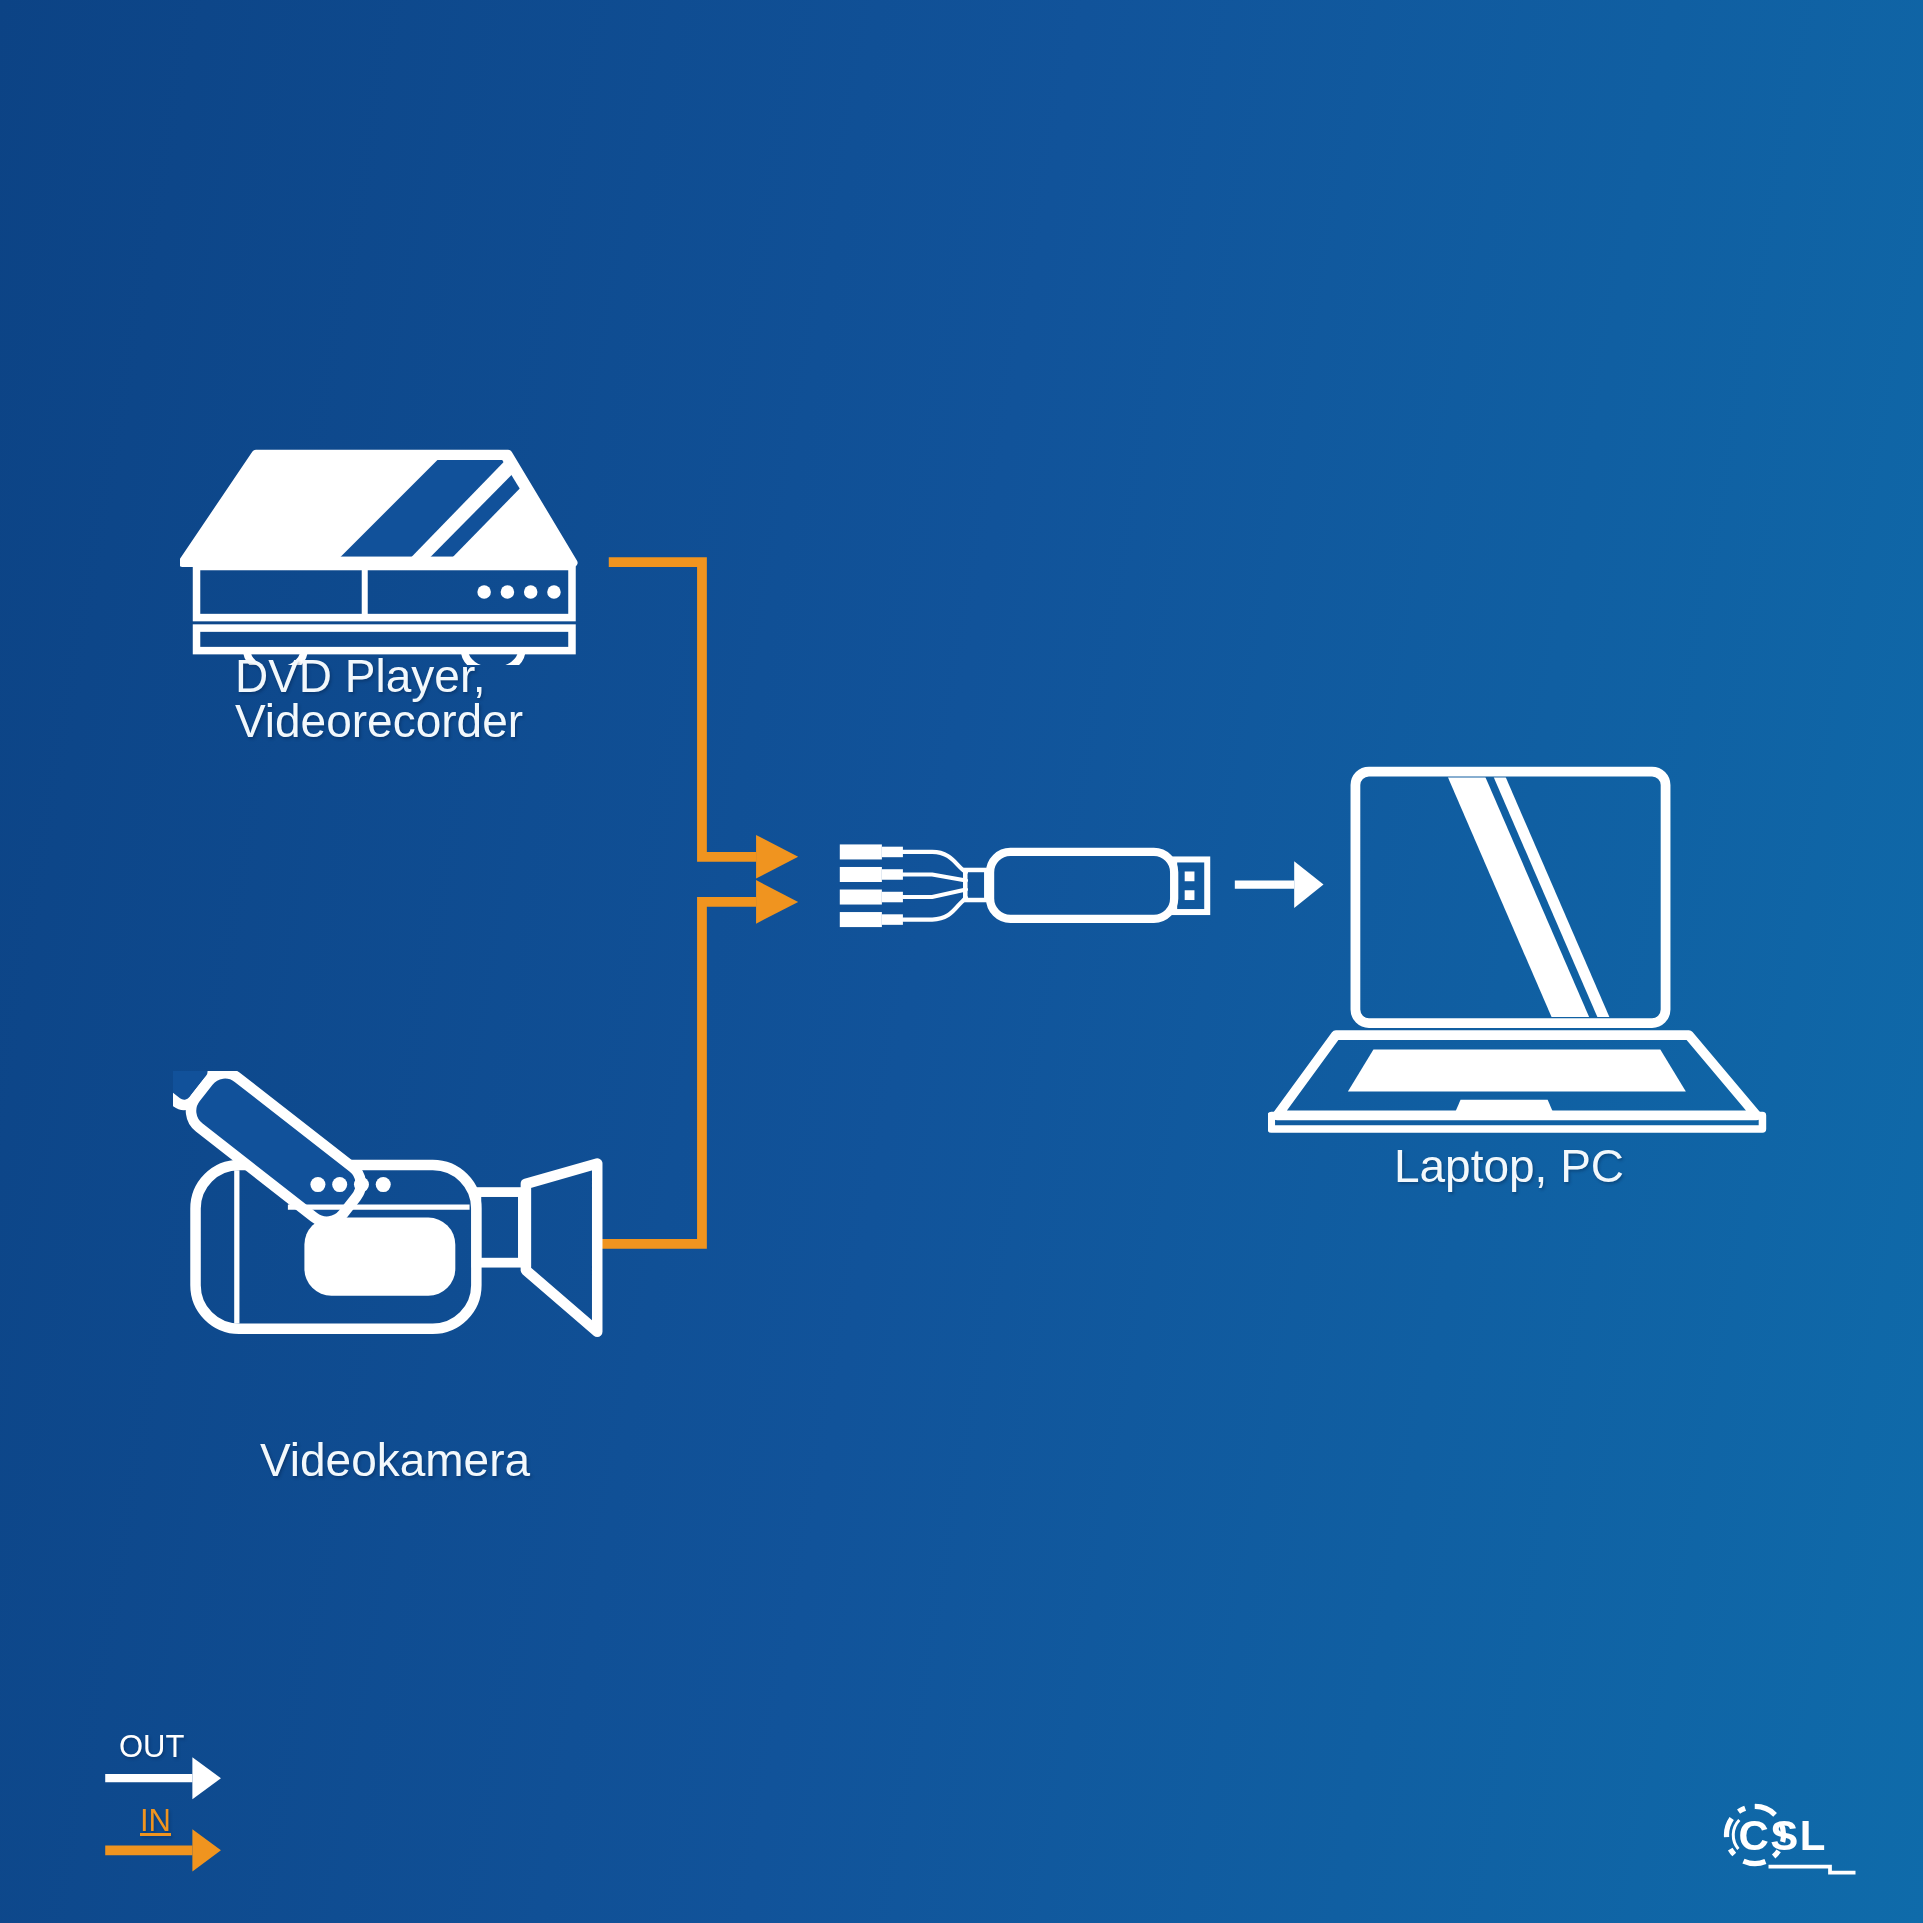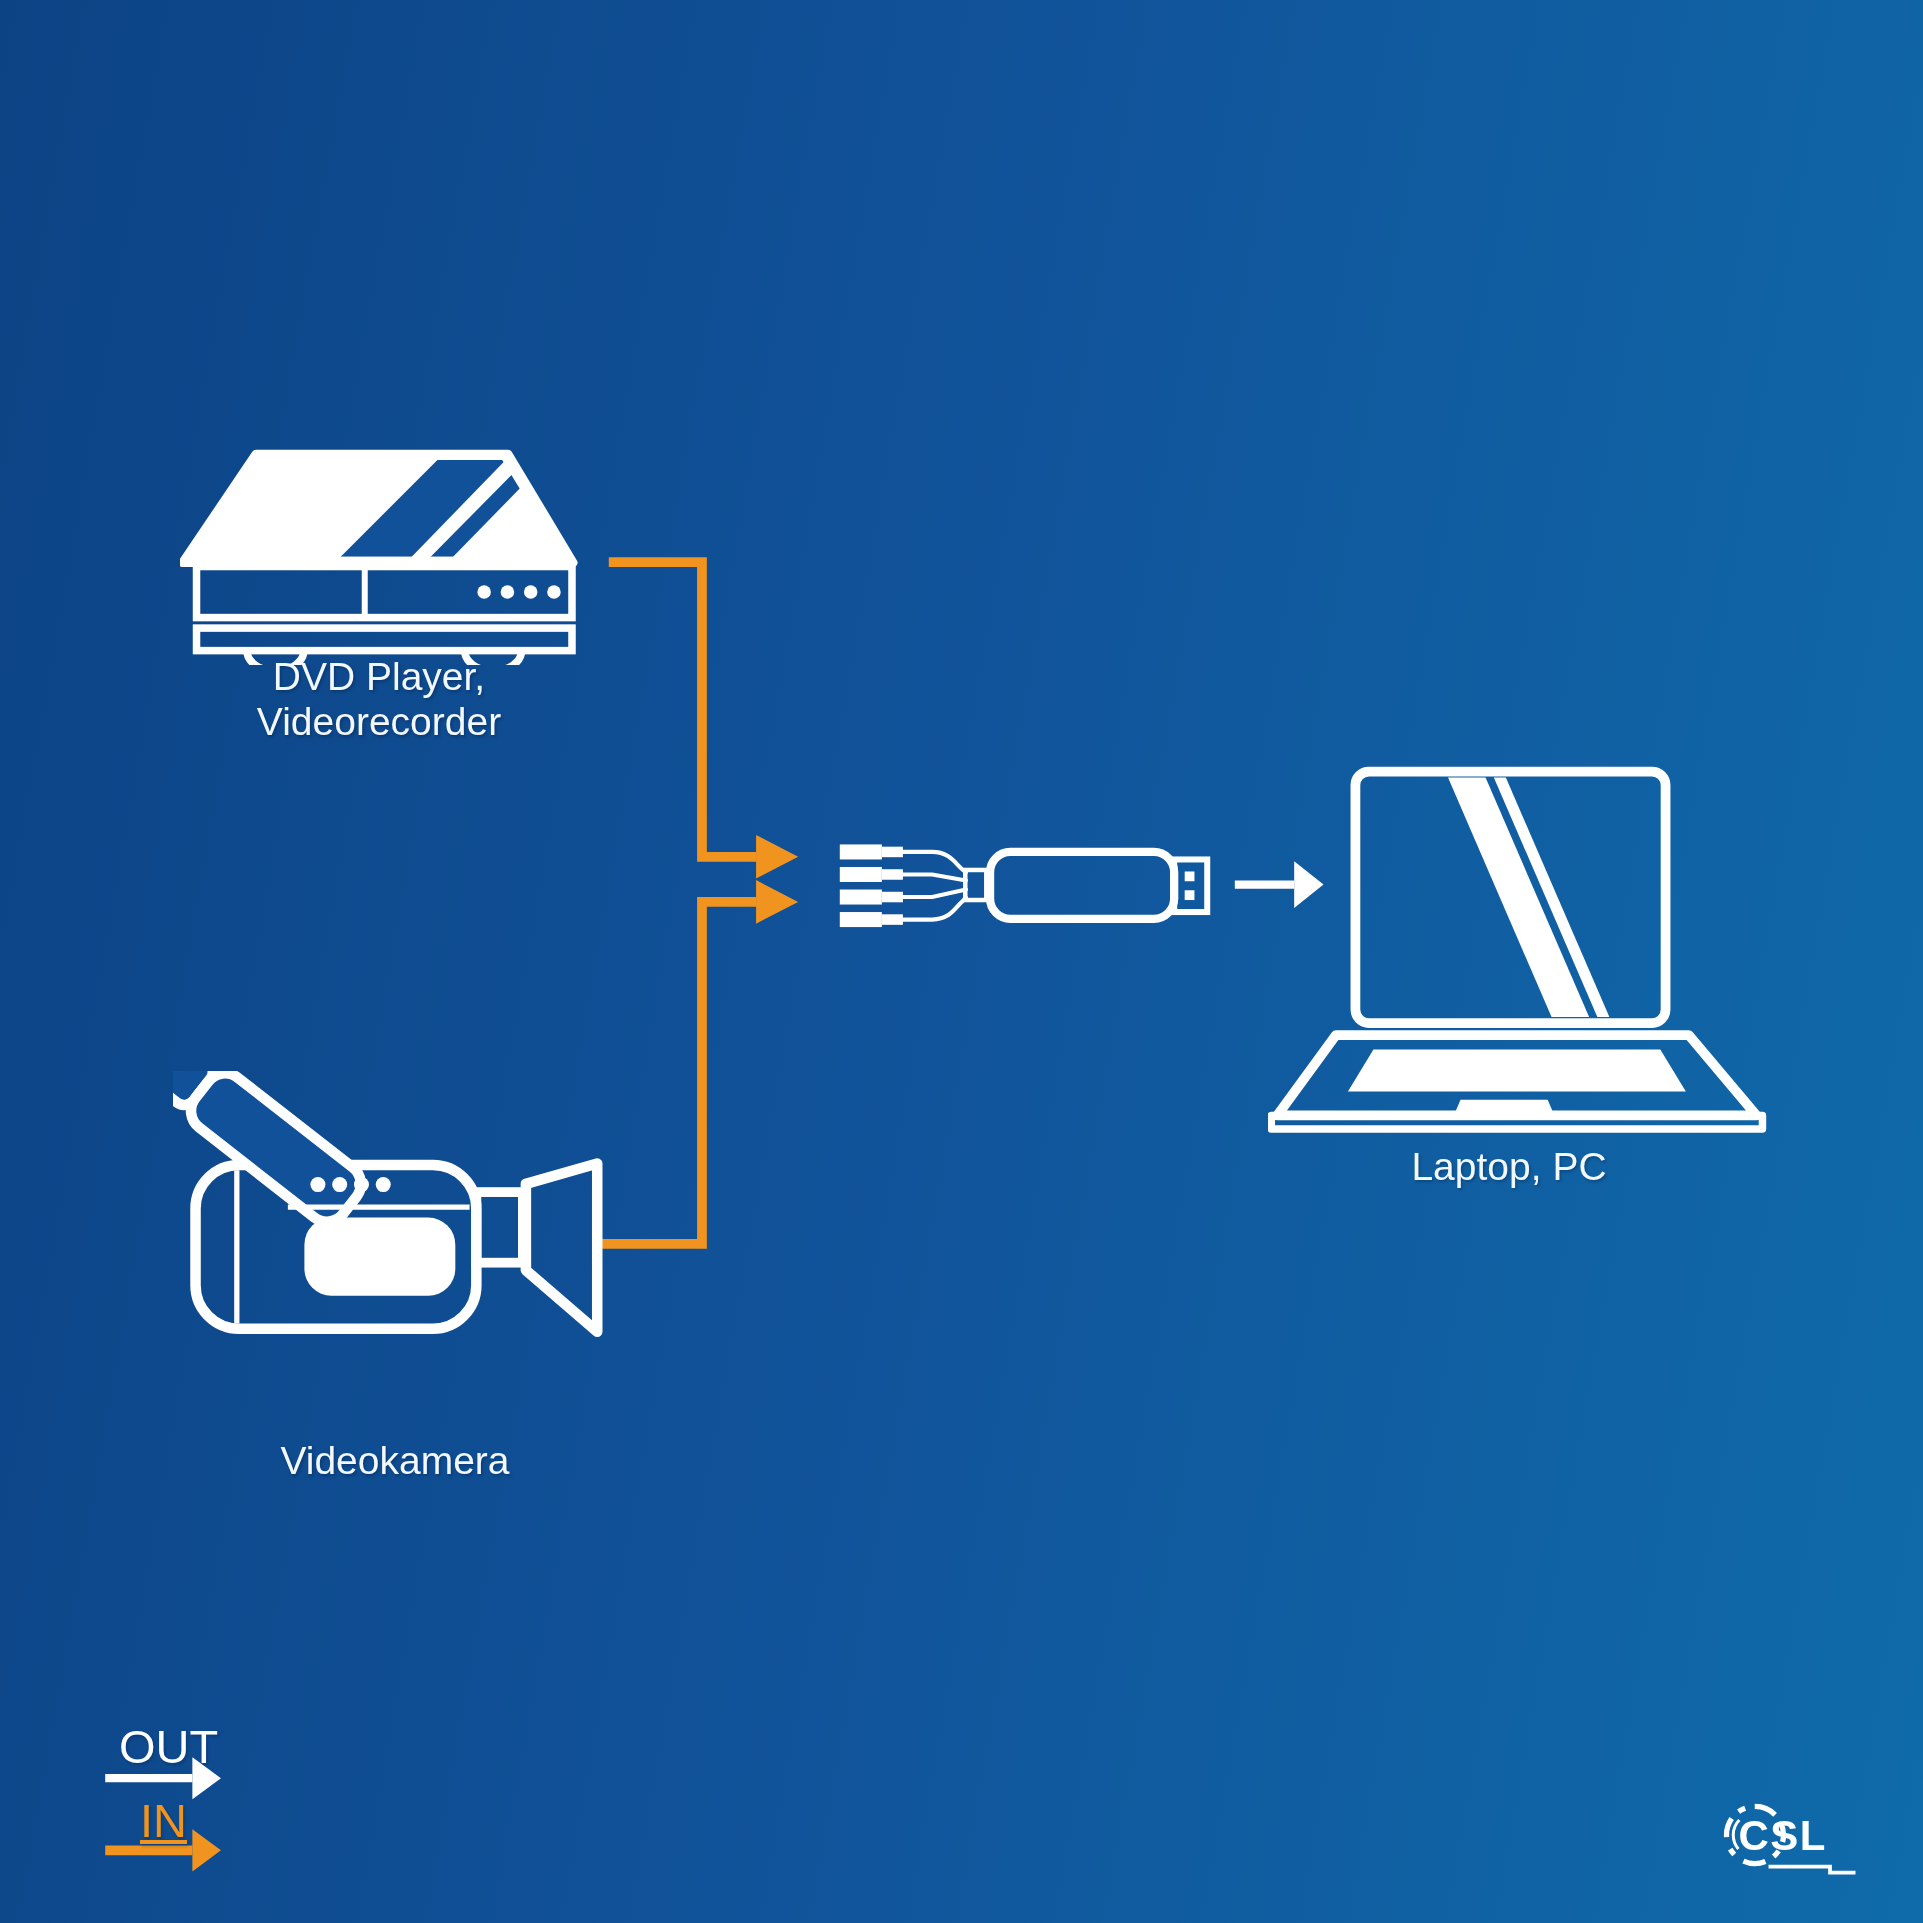--- a/index.html
+++ b/index.html
@@ -12,26 +12,26 @@
   .abs{position:absolute;}
   .overlay{left:0;top:0;width:1924px;height:1924px;pointer-events:none;}
   .orange-line{stroke:var(--accent-orange);stroke-width:13;fill:none;}
   .orange-head{fill:var(--accent-orange);}
   .white-line{stroke:var(--icon-white);stroke-width:11;fill:none;}
   .white-head{fill:var(--icon-white);}
   .icon-stroke{stroke:var(--icon-white);fill:none;}
   .icon-fill{fill:var(--icon-white);}
   .flat-blue{fill:var(--flat-blue);}
   .device-label{
-    position:absolute;color:var(--label-text);font-size:39px;line-height:45px;
-    text-align:center;transform:translateX(-50%);white-space:nowrap;
+    position:absolute;color:var(--label-text);font-size:46px;line-height:45px;
+    text-align:left;transform:translateX(-50%);white-space:nowrap;
     text-shadow:1.5px 2.3px 3px rgba(2,20,50,.30);
   }
   .legend-text{
-    position:absolute;font-size:47px;line-height:38px;white-space:nowrap;
+    position:absolute;font-size:31px;line-height:38px;white-space:nowrap;
     text-shadow:1.5px 2.3px 3px rgba(2,20,50,.25);
   }
   .legend-out{color:var(--icon-white);}
   .legend-in{color:var(--accent-orange);}
   .logo-text{font-family:"Liberation Sans",sans-serif;font-weight:bold;font-size:56px;fill:var(--icon-white);letter-spacing:2px;}
 </style>
 </head>
 <body>
 
 <div class="stage" style="--background-dark: #0C4385; --background-light: #0F6BAA; --accent-orange: #F0941F; --icon-white: #FFFFFF; --label-text: #F2F8FC; --flat-blue: #11519A;">

